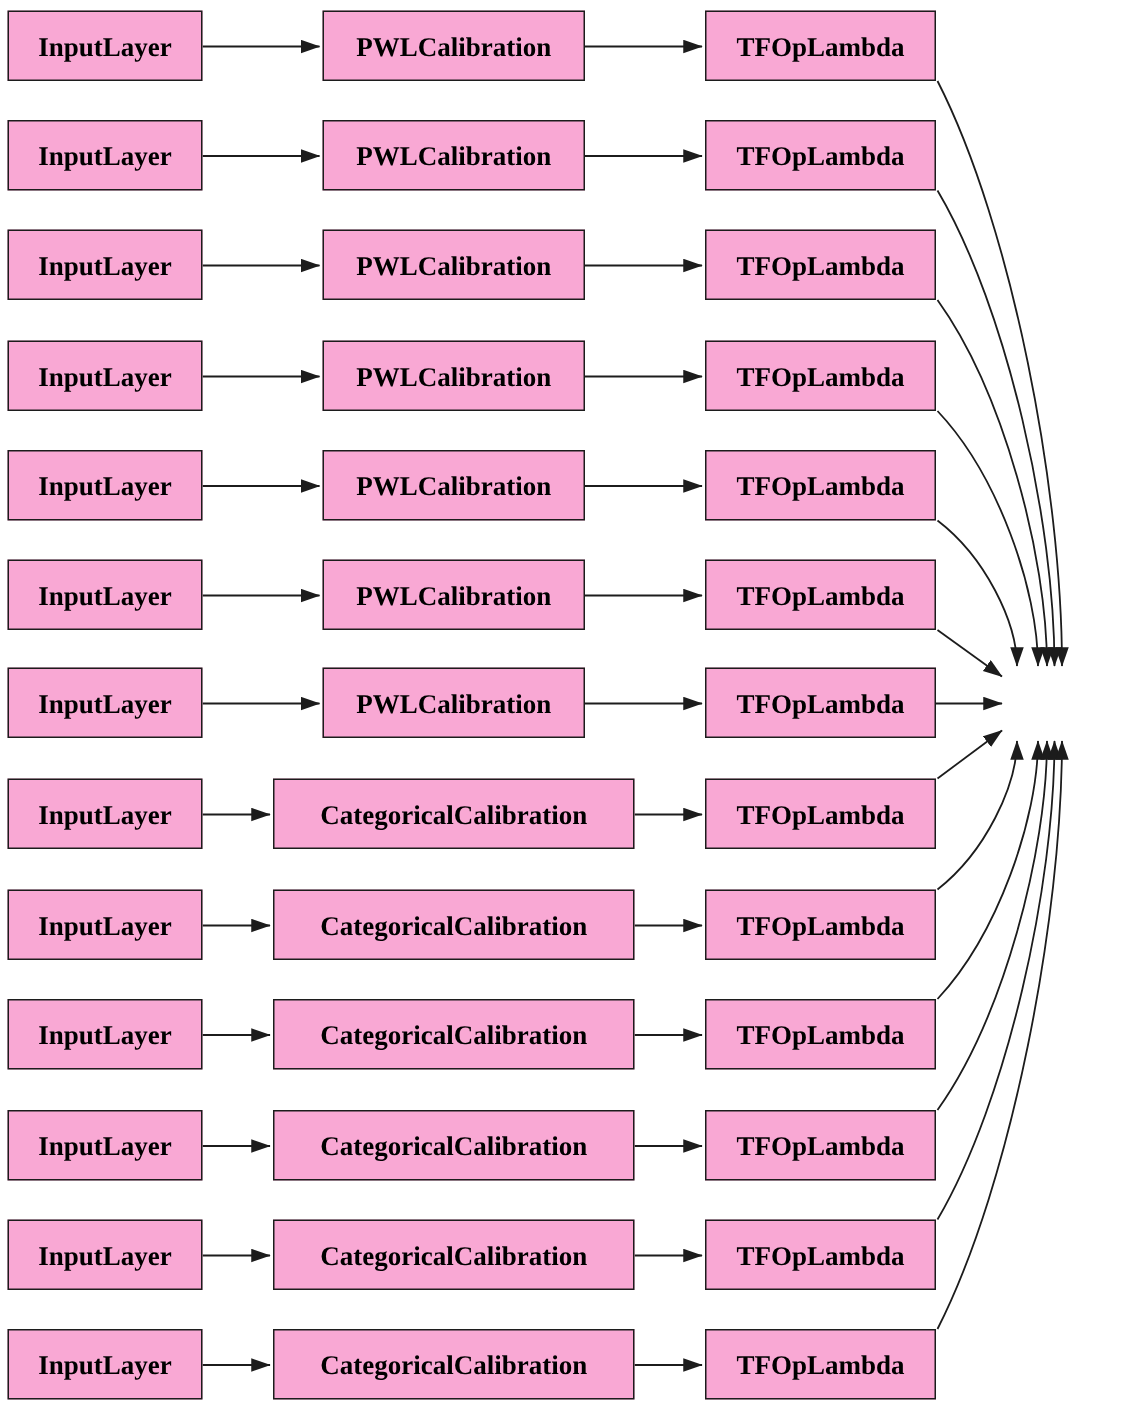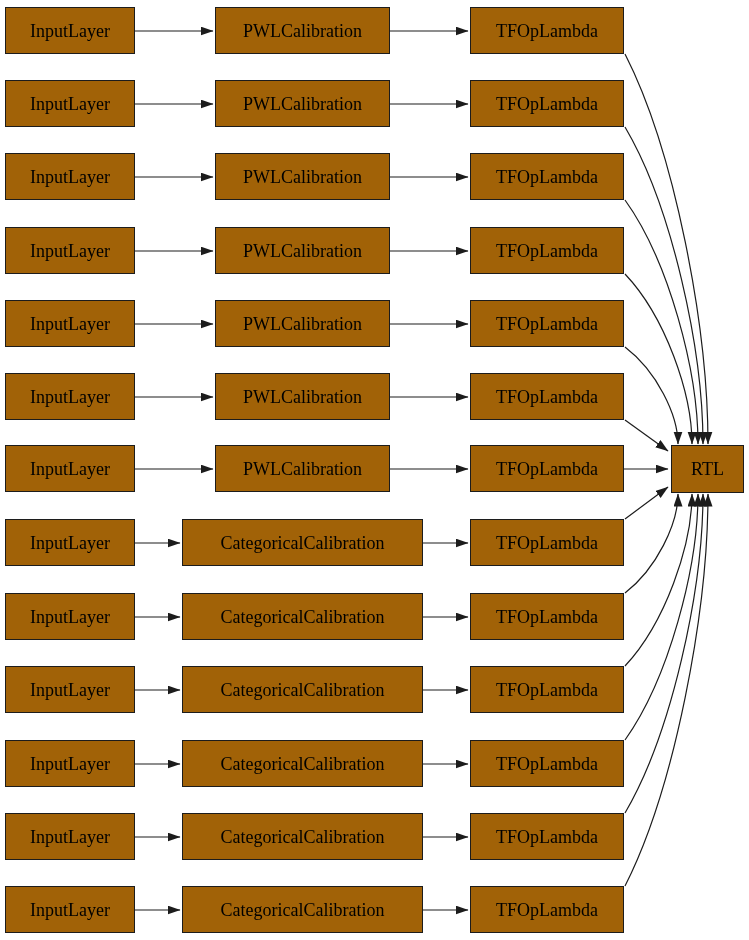--- a/index.html
+++ b/index.html
@@ -1,23 +1,23 @@
 <!DOCTYPE html>
 <html><head>
 <meta charset="utf-8">
 <style>
   html,body{margin:0;padding:0;background:#ffffff;}
   #canvas{position:relative;width:749px;height:940px;background:#ffffff;overflow:hidden;
           font-family:"Liberation Serif",serif;}
   #edges{position:absolute;left:0;top:0;width:749px;height:940px;}
   .edge{fill:none;stroke:#1c1c1c;stroke-width:1.2;}
   #nodeLayer{position:absolute;left:0;top:0;width:749px;height:940px;}
-  .node{position:absolute;box-sizing:border-box;border:1px solid #1c1c1c;background:#a16207;
+  .node{position:absolute;box-sizing:border-box;border:1px solid #1c1c1c;background:#f9a8d4;
         display:flex;align-items:center;justify-content:center;
-        font-size:18px;color:#000000;white-space:nowrap;line-height:1;}
+        font-size:18px;color:#000000;white-space:nowrap;line-height:1;font-weight:bold;}
 </style>
 </head>
 <body>
 
 <div id="canvas">
   <svg id="edges" viewBox="0 0 749 940">
     <defs>
       <marker id="ah" markerUnits="userSpaceOnUse" markerWidth="14" markerHeight="10" refX="12.5" refY="4.5" orient="auto">
         <path d="M0,0 L13,4.5 L0,9 Z" fill="#1c1c1c"></path>
       </marker>
@@ -97,15 +97,14 @@
       <div class="node" style="left: 470px; top: 666px; width: 154px; height: 47px;">TFOpLambda</div>
       <div class="node" style="left: 5px; top: 740px; width: 130px; height: 47px;">InputLayer</div>
       <div class="node" style="left: 182px; top: 740px; width: 241px; height: 47px;">CategoricalCalibration</div>
       <div class="node" style="left: 470px; top: 740px; width: 154px; height: 47px;">TFOpLambda</div>
       <div class="node" style="left: 5px; top: 813px; width: 130px; height: 47px;">InputLayer</div>
       <div class="node" style="left: 182px; top: 813px; width: 241px; height: 47px;">CategoricalCalibration</div>
       <div class="node" style="left: 470px; top: 813px; width: 154px; height: 47px;">TFOpLambda</div>
       <div class="node" style="left: 5px; top: 886px; width: 130px; height: 47px;">InputLayer</div>
       <div class="node" style="left: 182px; top: 886px; width: 241px; height: 47px;">CategoricalCalibration</div>
       <div class="node" style="left: 470px; top: 886px; width: 154px; height: 47px;">TFOpLambda</div>
-      <div class="node" style="left: 671px; top: 445px; width: 73px; height: 48px;">RTL</div>
     </div>
 </div>
 
 </body></html>

